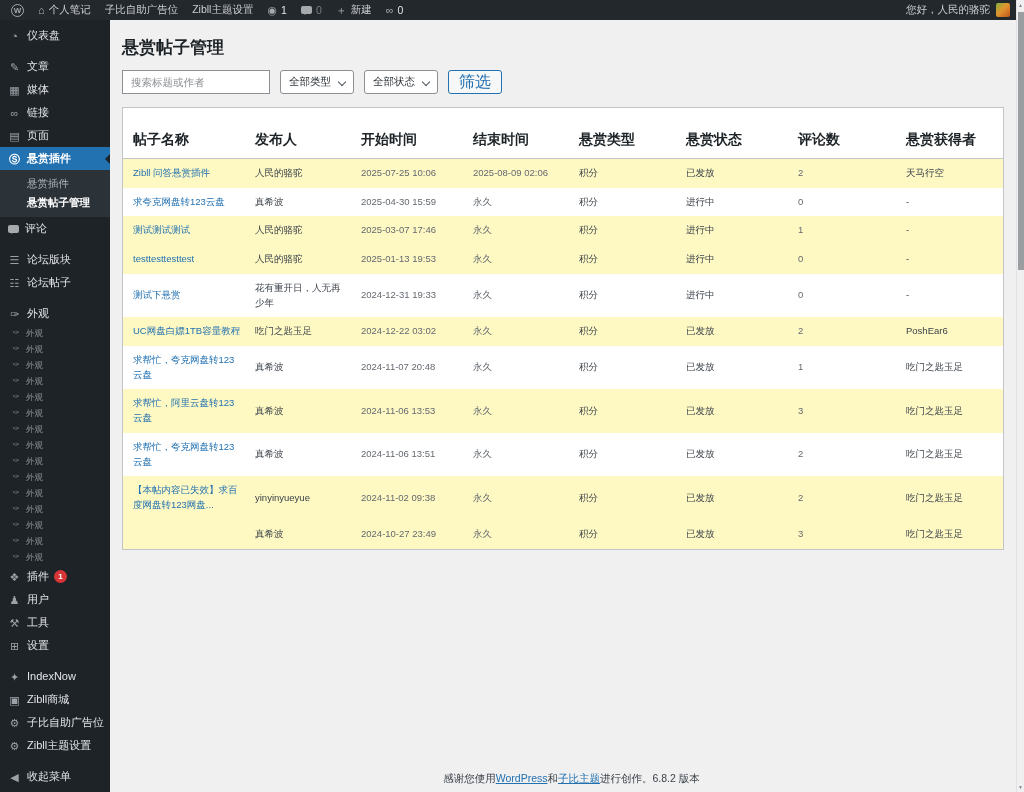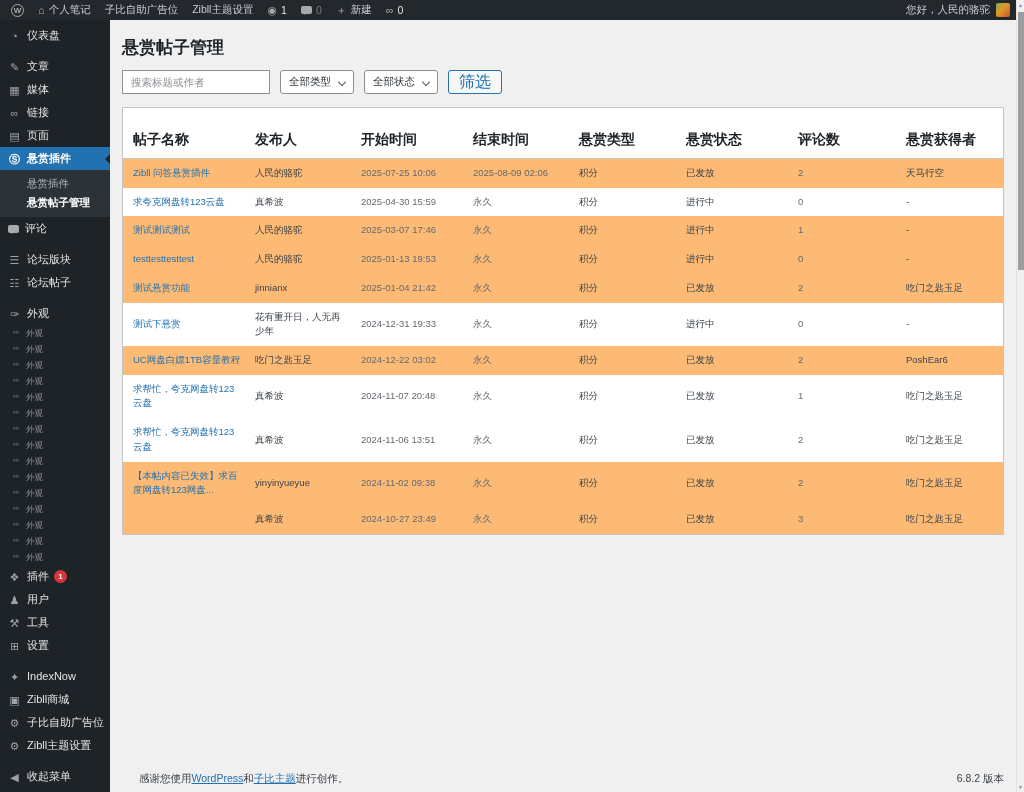--- a/index.html
+++ b/index.html
@@ -60,25 +60,25 @@
     border-right:1.5px solid #50575e;border-bottom:1.5px solid #50575e;transform:rotate(45deg);}
   .filter-btn{height:24px;padding:0 10px;border:1px solid #2271b1;border-radius:3px;background:#f6f7f7;
     color:#2271b1;font-size:16px;cursor:pointer;font-family:inherit;}
   
   .tablebox{background:#fff;border:1px solid #c3c4c7;}
   table{width:100%;border-collapse:collapse;table-layout:fixed;}
   th{font-size:14px;font-weight:bold;color:#1d2327;text-align:left;
     padding:23px 4px 9px 10px;border-bottom:1px solid #c3c4c7;}
   td{font-size:9.5px;color:#3c434a;padding:7px 4px 7px 10px;vertical-align:middle;line-height:1.55;
     word-break:break-all;}
-  tr.alt{background:#fdba74;}
+  tr.alt{background:#fef9c3;}
   td.c-title a{color:#2271b1;text-decoration:none;cursor:pointer;}
   td.c-date,td.c-count{color:#646970;}
   
-  .footer{position:absolute;left:29px;right:12px;bottom:6px;display:flex;justify-content:space-between;
+  .footer{position:absolute;left:29px;right:12px;bottom:6px;display:flex;justify-content:center;
     align-items:center;font-size:10.5px;color:#3c434a;}
   .footer a{color:#2271b1;text-decoration:underline;cursor:pointer;}
   
   .scrollbar{position:absolute;top:0;right:0;bottom:0;width:8px;background:#f0f0f1;border-left:1px solid #e2e2e4;z-index:60;box-sizing:border-box;}
   .sb-arrow{height:10px;display:grid;place-items:center;color:#7e8993;font-size:5px;}
   .sb-thumb{position:absolute;top:12px;left:1px;width:6px;height:258px;background:#9b9ea1;}
   .sb-arrow.bottom{position:absolute;bottom:0;left:0;right:0;}
 </style>
 </head>
 <body>
@@ -342,30 +342,20 @@
           <tr class="alt">
             <td class="c-title"><a>testtesttesttest</a></td>
             <td class="c-publisher">人民的骆驼</td>
             <td class="c-date">2025-01-13 19:53</td>
             <td class="c-date">永久</td>
             <td class="c-type">积分</td>
             <td class="c-status">进行中</td>
             <td class="c-count">0</td>
             <td class="c-winner">-</td>
           </tr>
-          <tr class="alt">
-            <td class="c-title"><a>测试悬赏功能</a></td>
-            <td class="c-publisher">jinnianx</td>
-            <td class="c-date">2025-01-04 21:42</td>
-            <td class="c-date">永久</td>
-            <td class="c-type">积分</td>
-            <td class="c-status">已发放</td>
-            <td class="c-count">2</td>
-            <td class="c-winner">吃门之匙玉足</td>
-          </tr>
           <tr>
             <td class="c-title"><a>测试下悬赏</a></td>
             <td class="c-publisher">花有重开日，人无再少年</td>
             <td class="c-date">2024-12-31 19:33</td>
             <td class="c-date">永久</td>
             <td class="c-type">积分</td>
             <td class="c-status">进行中</td>
             <td class="c-count">0</td>
             <td class="c-winner">-</td>
           </tr>
@@ -380,20 +370,30 @@
             <td class="c-winner">PoshEar6</td>
           </tr>
           <tr>
             <td class="c-title"><a>求帮忙，夸克网盘转123云盘</a></td>
             <td class="c-publisher">真希波</td>
             <td class="c-date">2024-11-07 20:48</td>
             <td class="c-date">永久</td>
             <td class="c-type">积分</td>
             <td class="c-status">已发放</td>
             <td class="c-count">1</td>
+            <td class="c-winner">吃门之匙玉足</td>
+          </tr>
+          <tr class="alt">
+            <td class="c-title"><a>求帮忙，阿里云盘转123云盘</a></td>
+            <td class="c-publisher">真希波</td>
+            <td class="c-date">2024-11-06 13:53</td>
+            <td class="c-date">永久</td>
+            <td class="c-type">积分</td>
+            <td class="c-status">已发放</td>
+            <td class="c-count">3</td>
             <td class="c-winner">吃门之匙玉足</td>
           </tr>
           <tr>
             <td class="c-title"><a>求帮忙，夸克网盘转123云盘</a></td>
             <td class="c-publisher">真希波</td>
             <td class="c-date">2024-11-06 13:51</td>
             <td class="c-date">永久</td>
             <td class="c-type">积分</td>
             <td class="c-status">已发放</td>
             <td class="c-count">2</td>

